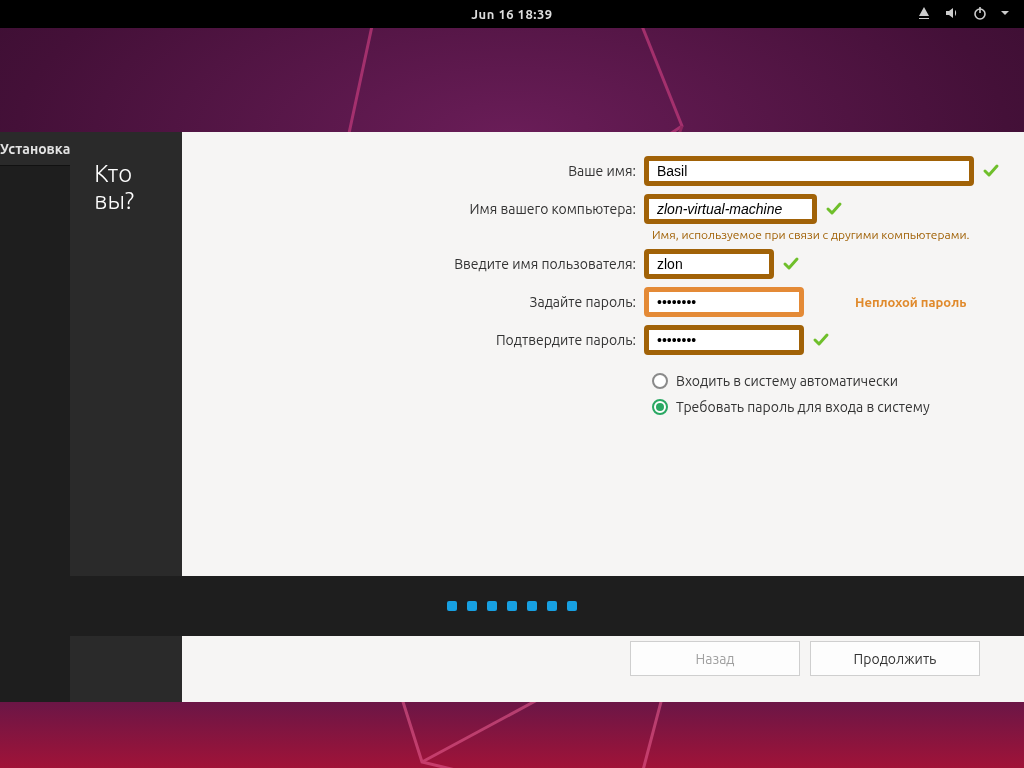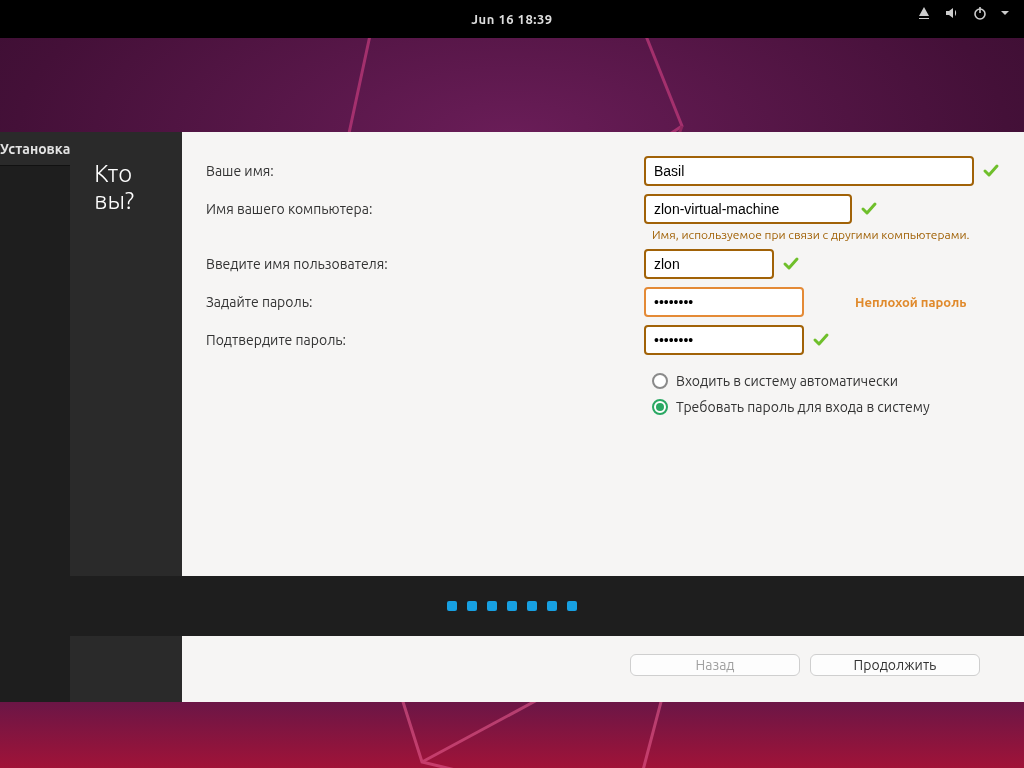--- a/index.html
+++ b/index.html
@@ -1,21 +1,21 @@
 <!DOCTYPE html>
 <html><head>
 <meta charset="utf-8">
 <style>
   * { box-sizing: border-box; margin: 0; padding: 0; }
   html, body { width: 1024px; height: 768px; overflow: hidden; font-family: "Ubuntu", "DejaVu Sans", sans-serif; }
   body { background: #000; position: relative; }
 
   
   .top-panel {
-    position: absolute; top: 0; left: 0; right: 0; height: 38px;
+    position: absolute; top: 0; left: 0; right: 0; height: 28px;
     background: #000; color: #ddd; display: flex; align-items: center; justify-content: center;
     font-size: 13px; font-weight: 600;
   }
   .top-panel .clock { letter-spacing: .5px; }
   .top-panel .sys-icons { position: absolute; right: 14px; top: 0; height: 26px; display: flex; align-items: center; gap: 12px; }
   .top-panel .sys-icons svg { fill: #ccc; }
 
   
   .wallpaper {
     position: absolute; inset: 26px 0 0 0;
@@ -44,28 +44,28 @@
     padding: 28px 24px 22px 24px;
     color: #ffffff; font-size: 24px; font-weight: 300;
     background: #2a2a2a;
   }
   .content {
     flex: 1; background: #f6f5f4; color: #333; padding: 24px 24px 10px 24px;
     display: flex; flex-direction: column;
   }
   .form { flex: 1; }
   .row { display: flex; align-items: center; margin-bottom: 8px; }
-  .row .lbl { width: 438px; padding-right: 8px; font-size: 14px; color: #333; }
+  .row .lbl { width: 438px; text-align: right; padding-right: 8px; font-size: 14px; color: #333; }
   .row .ctl { display: flex; align-items: center; gap: 8px; }
   input[type=text], input[type=password] {
     height: 30px; padding: 0 8px; font-size: 14px;
-    border: 2px solid #a16207; border-radius: 4px; background: #fff;
+    border: 5px solid #a16207; border-radius: 4px; background: #fff;
   }
   .input-name { width: 330px; }
-  .input-host { width: 208px; }
+  .input-host { width: 173px; font-style: italic; }
   .input-user { width: 130px; }
   .input-pw   { width: 160px; border-color: #e48a36 !important; }
   .input-pwc  { width: 160px; }
   .helper { font-size: 12px; color: #a16207; margin: -4px 0 8px 446px; }
   .pw-strength { color: #e08a2c; font-weight: 700; font-size: 13px; margin-left: 43px; }
 
   .check-svg { width: 18px; height: 18px; }
 
   .radios { margin: 4px 0 0 446px; font-size: 14px; color: #333; }
   .radio-row { display: flex; align-items: flex-end; gap: 8px; height: 26px; cursor: pointer; }
@@ -73,21 +73,21 @@
     width: 16px; height: 16px; border-radius: 50%; border: 2px solid #8a8a8a; background: #fff;
     display: inline-flex; align-items: center; justify-content: center;
   }
   .radio.selected { border-color: #2aa863; }
   .radio.selected::after { content: ""; width: 8px; height: 8px; background: #2aa863; border-radius: 50%; }
 
   .footer {
     display: flex; justify-content: flex-end; gap: 10px; padding: 14px 20px 16px 20px;
   }
   .btn {
-    min-width: 170px; height: 22px; border-radius: 6px; border: 1px solid #cfcfcf;
+    min-width: 170px; height: 35px; border-radius: 0; border: 1px solid #cfcfcf;
     background: #fdfdfd; font-size: 14px; display: inline-flex; align-items: center; justify-content: center;
     cursor: pointer;
   }
   .btn.disabled { color: #a0a0a0; cursor: default; }
 
   
   .dots-strip {
     position: absolute; left: 0; right: 0; bottom: 66px; height: 60px;
     background: #1e1e1e; display: flex; align-items: center; justify-content: center; gap: 10px;
   }

